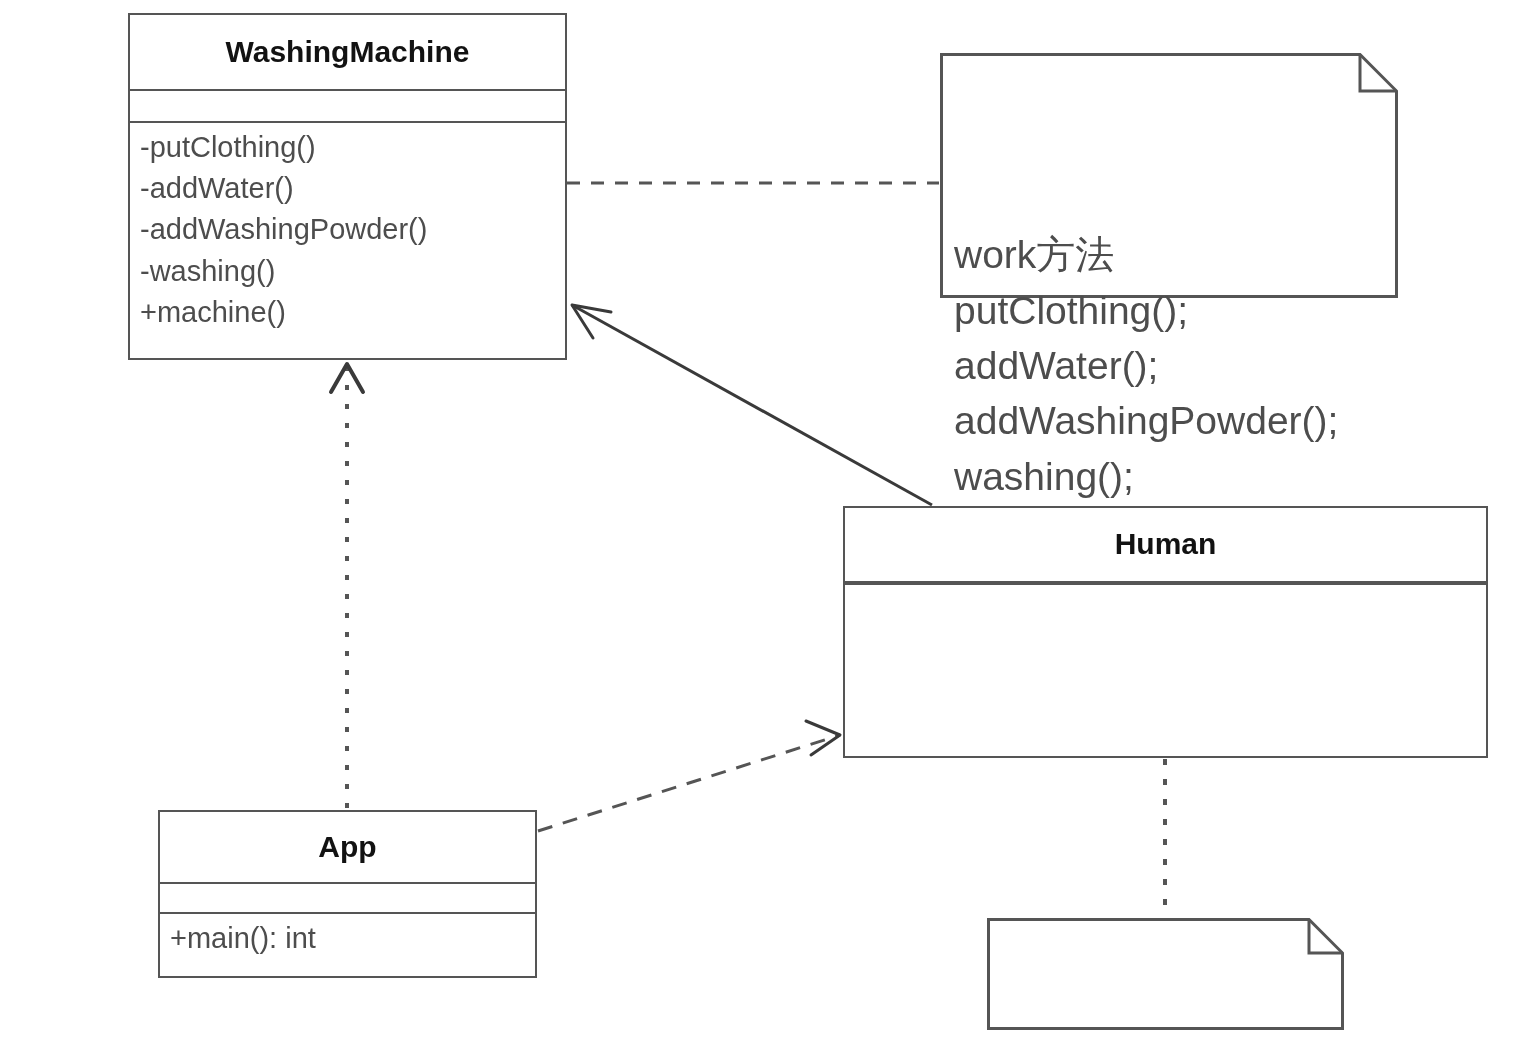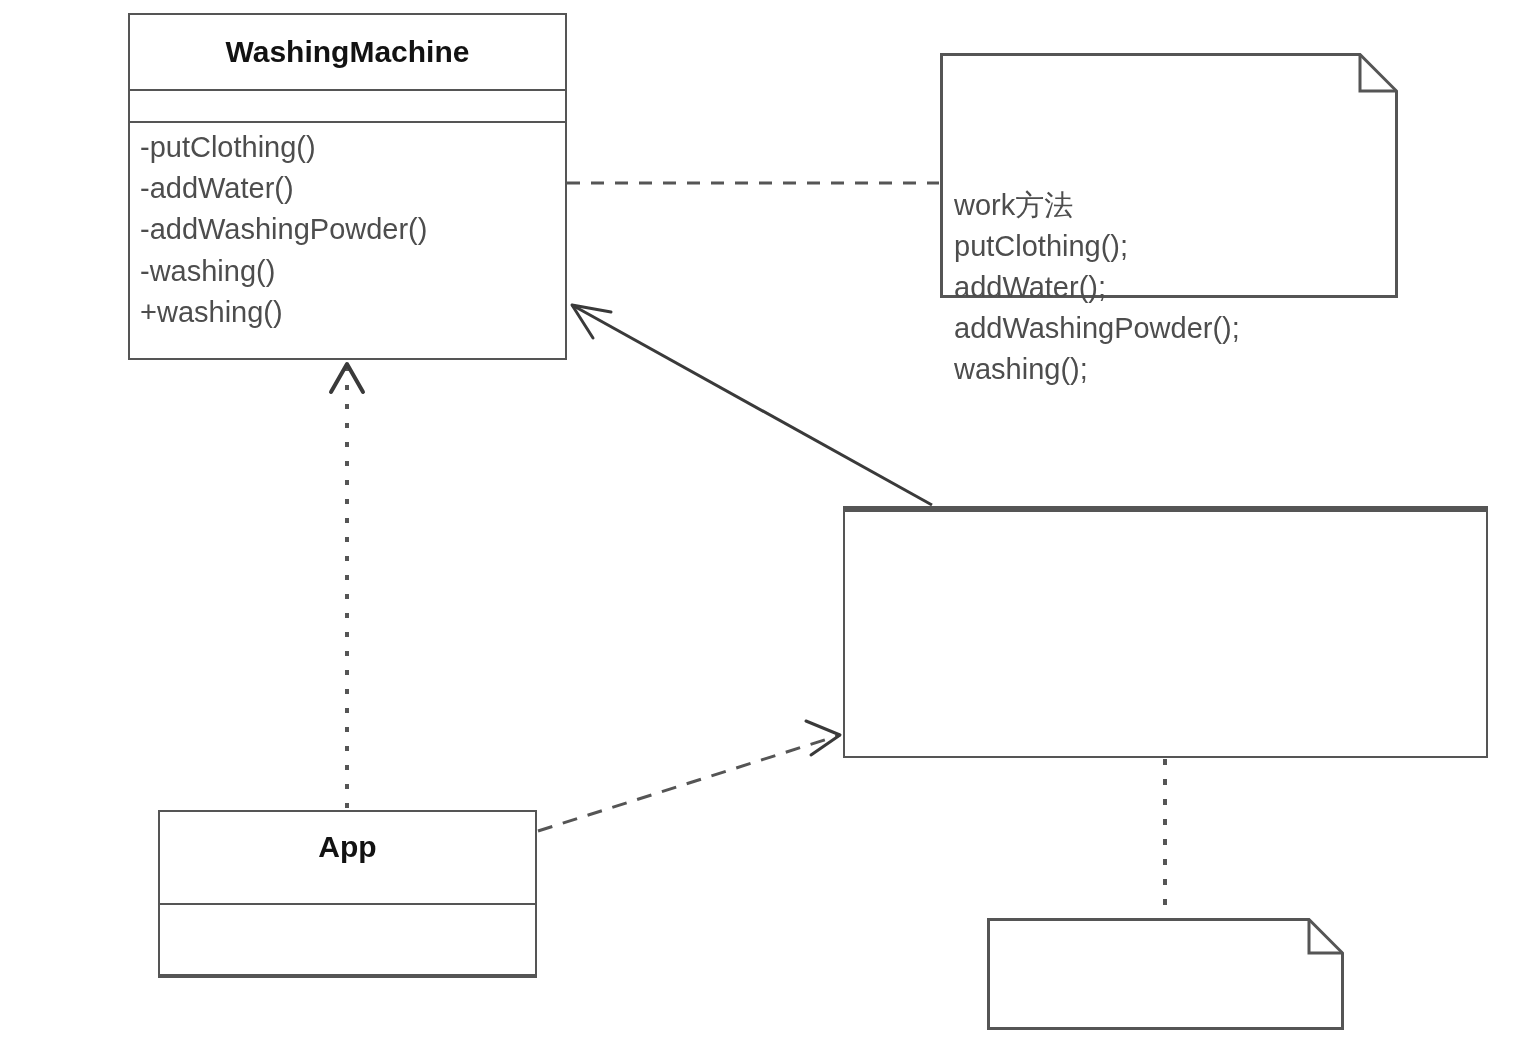--- a/index.html
+++ b/index.html
@@ -59,21 +59,21 @@
   .uml-compartment.empty {
     padding: 0;
   }
 
   
   .uml-note {
     position: absolute;
     box-sizing: border-box;
     background: #ffffff;
     color: #4d4d4d;
-    font-size: 29px;
+    font-size: 39px;
     line-height: 1.42;
     white-space: pre;
     padding: 8px 10px 8px 14px;
   }
   .uml-note .note-svg {
     position: absolute;
     left: 0;
     top: 0;
     width: 100%;
     height: 100%;
@@ -122,45 +122,47 @@
 
   <div class="uml-class" style="left:128px; top:13px; width:439px; height:347px;">
     <div class="uml-title" style="height:74px;">WashingMachine</div>
     <div class="uml-sep"></div>
     <div class="uml-compartment empty" style="height:30px;"></div>
     <div class="uml-sep"></div>
     <div class="uml-compartment">-putClothing()
 -addWater()
 -addWashingPowder()
 -washing()
-+washing()</div>
++machine()</div>
   </div>
 
   <div class="uml-note" style="left:940px; top:53px; width:458px; height:245px;">
     <svg class="note-svg" viewBox="0 0 458 245" preserveAspectRatio="none" xmlns="http://www.w3.org/2000/svg">
       <path d="M 1.5 1.5 L 420 1.5 L 456.5 38 L 456.5 243.5 L 1.5 243.5 Z" fill="#ffffff" stroke="#555555" stroke-width="3"></path>
       <path d="M 420 1.5 L 420 38 L 456.5 38" fill="none" stroke="#555555" stroke-width="3"></path>
     </svg>
     <div class="note-text">work方法
 putClothing();
 addWater();
 addWashingPowder();
 washing();</div>
   </div>
 
   <div class="uml-class" style="left:843px; top:506px; width:645px; height:252px;">
+    <div class="uml-title" style="height:73px;">Human</div>
     <div class="uml-sep"></div>
     <div class="uml-sep"></div>
   </div>
 
-  <div class="uml-class" style="left:158px; top:810px; width:379px; height:168px;justify-content:space-between;">
+  <div class="uml-class" style="left:158px; top:810px; width:379px; height:168px;">
     <div class="uml-title" style="height:70px;">App</div>
     <div class="uml-sep"></div>
     <div class="uml-compartment empty" style="height:28px;"></div>
     <div class="uml-sep"></div>
+    <div class="uml-compartment">+main(): int</div>
   </div>
 
   <div class="uml-note" style="left:987px; top:918px; width:357px; height:112px;">
     <svg class="note-svg" viewBox="0 0 357 112" preserveAspectRatio="none" xmlns="http://www.w3.org/2000/svg">
       <path d="M 1.5 1.5 L 322 1.5 L 355.5 35 L 355.5 110.5 L 1.5 110.5 Z" fill="#ffffff" stroke="#555555" stroke-width="3"></path>
       <path d="M 322 1.5 L 322 35 L 355.5 35" fill="none" stroke="#555555" stroke-width="3"></path>
     </svg>
     
   </div>
 

